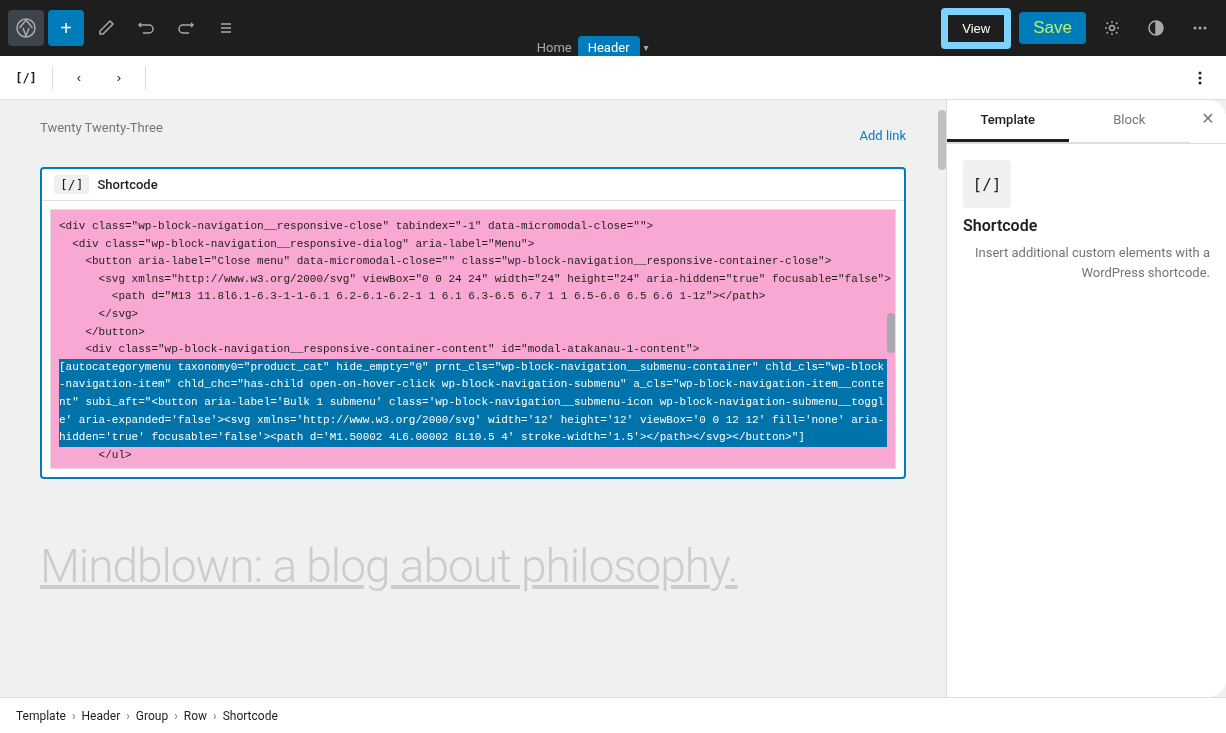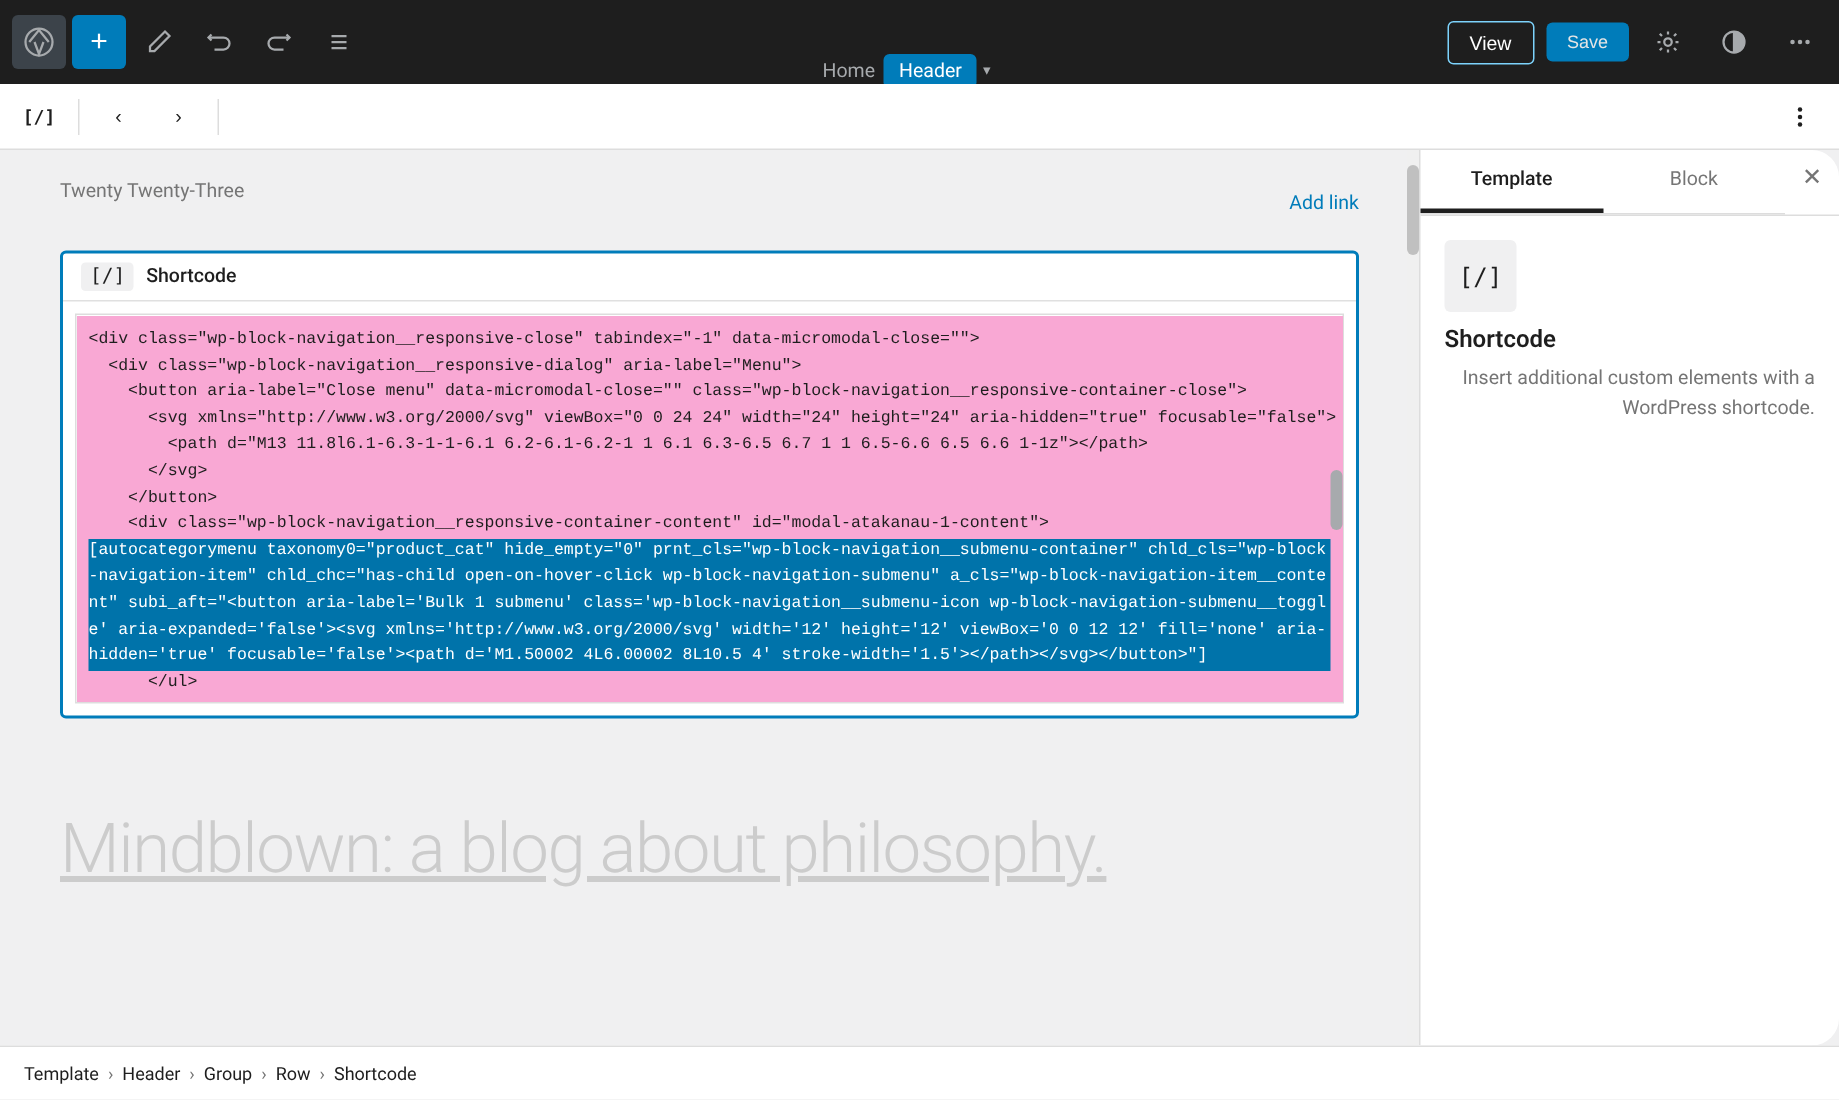--- a/index.html
+++ b/index.html
@@ -25,22 +25,22 @@
     .add-btn {
       width: 36px; height: 36px; background: #007cba; border: none; border-radius: 4px; cursor: pointer; display: flex; align-items: center; justify-content: center; color: #fff; font-size: 20px; font-weight: 300;
     }
 
     .breadcrumb-nav { display: flex; align-items: center; gap: 6px; color: #fff; font-size: 13px; margin-top: 38px; }
     .breadcrumb-item { background: #3c434a; padding: 4px 10px; border-radius: 4px; cursor: pointer; }
     .breadcrumb-item.active { background: #007cba; }
     .breadcrumb-dropdown { display: flex; align-items: center; gap: 4px; cursor: pointer; }
     .chevron-icon { font-size: 10px; color: #a7aaad; }
 
-    .view-btn { background: transparent; border: 1px solid #7dd3fc; color: #fff; padding: 6px 14px; border-radius: 4px; cursor: pointer; font-size: 13px; }
-    .save-btn { background: #007cba; border: none; color: #e5e5e5; padding: 6px 14px; border-radius: 4px; cursor: pointer; font-size: 12px; font-weight: 500; }
+    .view-btn { background: transparent; border: 7px solid #7dd3fc; color: #fff; padding: 6px 14px; border-radius: 4px; cursor: pointer; font-size: 13px; }
+    .save-btn { background: #007cba; border: none; color: #bef264; padding: 6px 14px; border-radius: 4px; cursor: pointer; font-size: 17px; font-weight: 500; }
     .gear-btn, .contrast-btn, .dots-btn { width: 36px; height: 36px; background: transparent; border: none; cursor: pointer; display: flex; align-items: center; justify-content: center; border-radius: 4px; color: #a7aaad; }
 
     
     .secondary-toolbar {
       display: flex; align-items: center; background: #fff; border-bottom: 1px solid #ddd; height: 44px; padding: 0 8px; flex-shrink: 0; gap: 4px;
     }
     .sec-btn { width: 36px; height: 36px; background: transparent; border: none; cursor: pointer; display: flex; align-items: center; justify-content: center; border-radius: 4px; color: #1e1e1e; font-size: 13px; }
     .sec-separator { width: 1px; height: 24px; background: #ddd; margin: 0 4px; }
     .three-dots-btn { margin-left: auto; }
 

